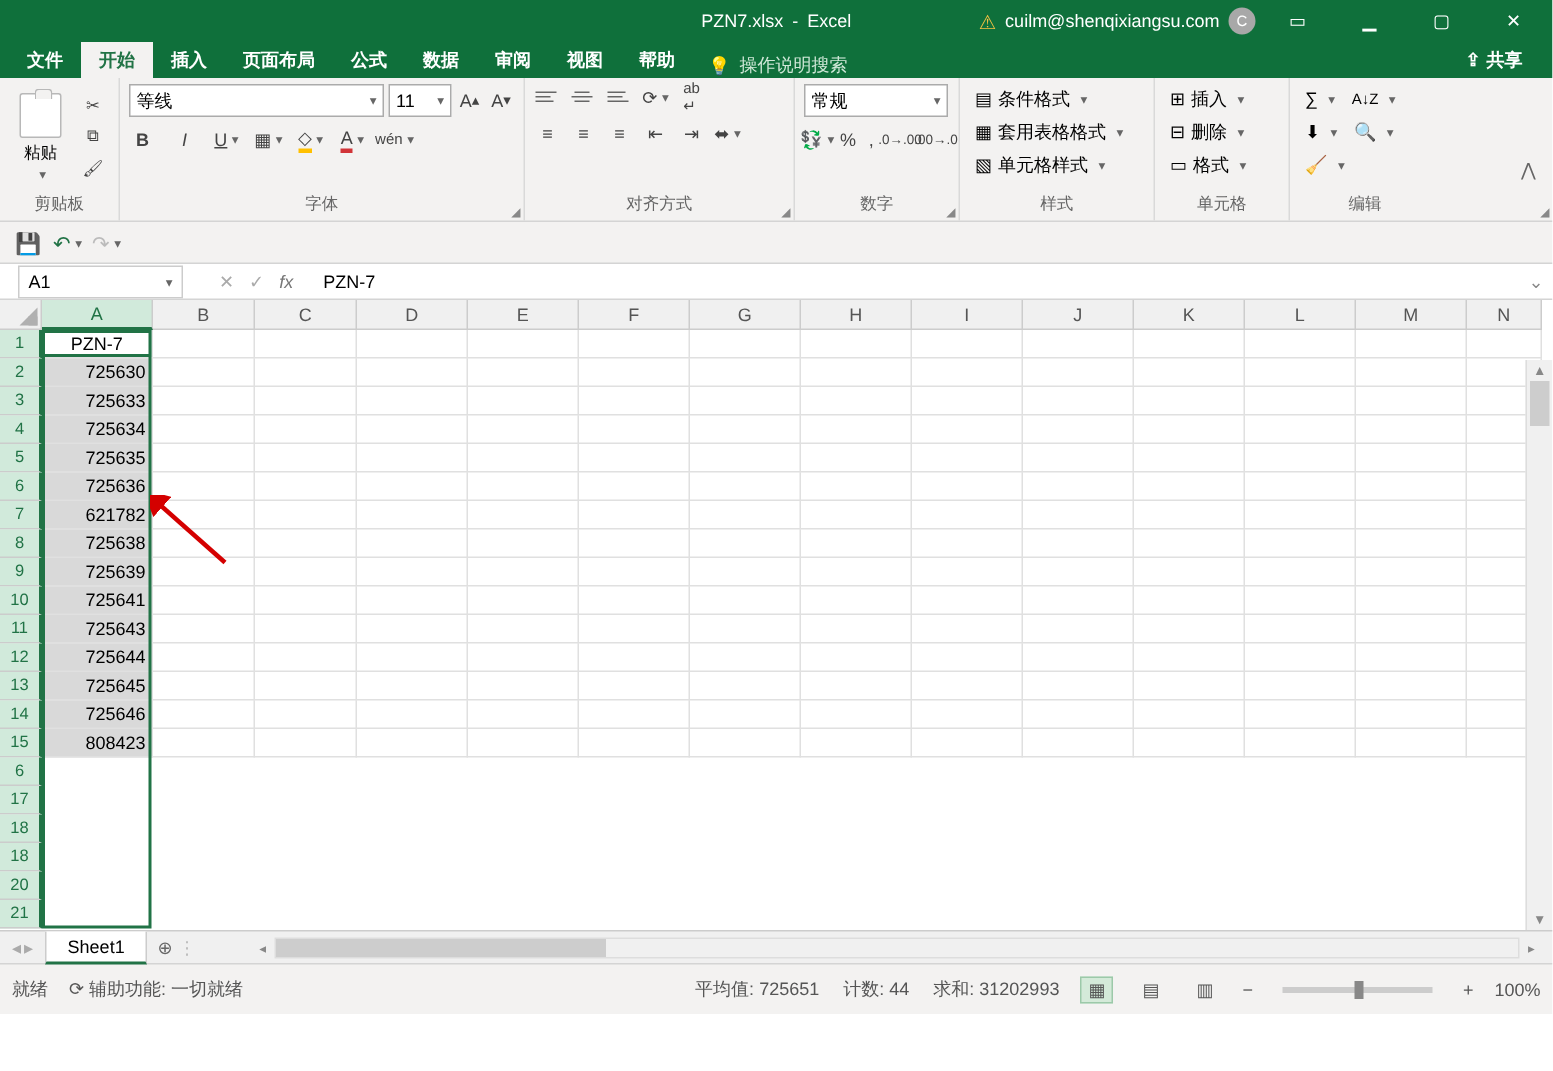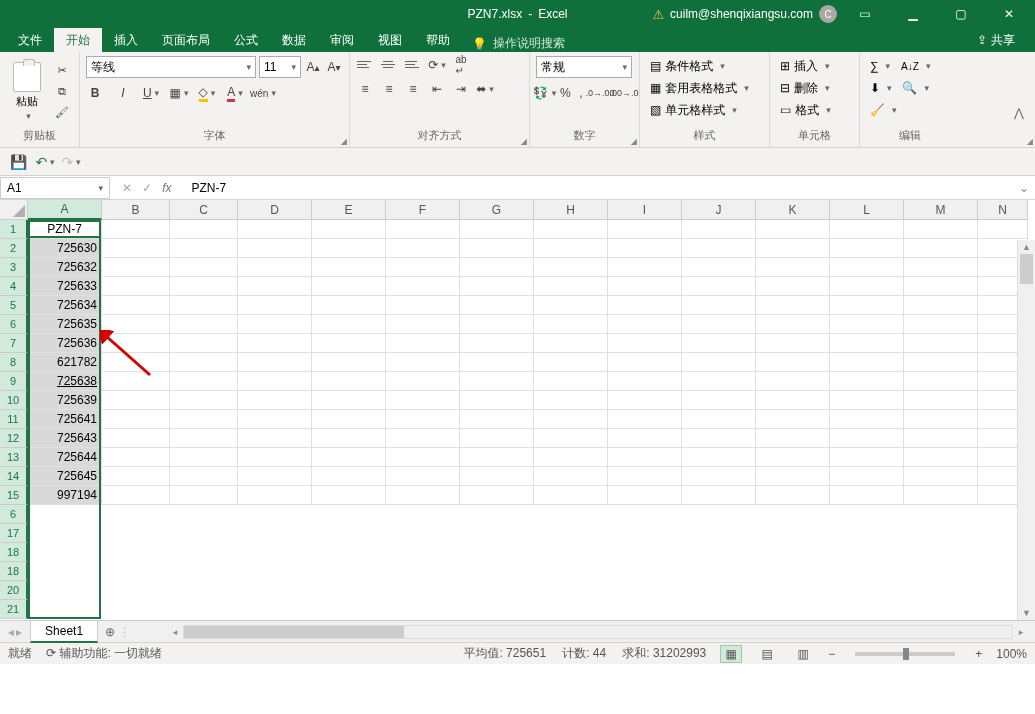--- a/index.html
+++ b/index.html
@@ -9,21 +9,21 @@
 .titlebar { height:28px; background:#0f703b; color:#fff; display:flex; align-items:center; position:relative; }
 .titlebar .center { position:absolute; left:50%; transform:translateX(-50%); display:flex; align-items:center; gap:6px; font-size:12px; }
 .titlebar .right { position:absolute; right:6px; display:flex; align-items:center; gap:8px; }
 .titlebar .user-info { display:flex; align-items:center; gap:6px; }
 .warn-ico { color:#f5c242; font-size:13px; }
 .avatar { width:18px; height:18px; border-radius:50%; background:#a8a8a8; color:#fff; display:inline-flex; align-items:center; justify-content:center; font-size:10px; }
 .winbtn { width:40px; height:28px; display:inline-flex; align-items:center; justify-content:center; color:#fff; font-size:12px; }
 
 
 .tabs { height:24px; background:#0f703b; display:flex; align-items:flex-end; padding-left:6px; position:relative; }
-.tab { height:24px; padding:0 12px; display:flex; align-items:center; color:#fff; font-size:12px; cursor:pointer; }
+.tab { height:24px; padding:0 12px; display:flex; align-items:center; color:#fff; font-size:12px; cursor:pointer;font-weight:bold; }
 .tab.active { background:#f3f2f1; color:#217346; }
 .tell-me { display:flex; align-items:center; gap:6px; color:#d0e8d8; margin-left:10px; }
 .tab.share { position:absolute; right:8px; color:#fff; display:flex; align-items:center; gap:4px;}
 
 
 .ribbon { height:96px; background:#f3f2f1; border-bottom:1px solid #d4d4d4; display:flex; position:relative; }
 .group { border-right:1px solid #d9d9d9; display:flex; flex-direction:column; justify-content:space-between; padding:4px 6px 2px; }
 .group-label { text-align:center; font-size:11px; color:#666; padding:2px 0; }
 .group-body { flex:1; display:flex; align-items:center; gap:4px; }
 .bigbtn { width:42px; display:flex; flex-direction:column; align-items:center; gap:2px; font-size:11px; padding:2px; }
@@ -40,21 +40,21 @@
 .ab-line{display:block;height:1.5px;background:#666;margin:1.5px 0;}
 .lbl-btn{display:flex;align-items:center;gap:4px;font-size:12px;height:20px;padding:0 4px;}
 .chev{position:absolute;right:6px;bottom:24px;width:20px;height:20px;display:flex;align-items:center;justify-content:center;color:#666;}
 
 
 .qat { height:28px; background:#f3f2f1; border-bottom:1px solid #d4d4d4; display:flex; align-items:center; gap:8px; padding:0 10px; }
 .qat .ico{color:#217346;font-size:14px;}
 
 
 .fbar { height:24px; border-bottom:1px solid #d4d4d4; display:flex; align-items:center; background:#fff;}
-.namebox { width:110px; height:22px; border:1px solid #ccc; margin:0 0; display:flex; align-items:center; padding:0 6px; font-size:12px; background:#fff;}
+.namebox { width:110px; height:22px; border:1px solid #ccc; margin:0 12px; display:flex; align-items:center; padding:0 6px; font-size:12px; background:#fff;}
 .namebox .dd{margin-left:auto;}
 .fx-btns{display:flex;align-items:center;gap:10px;padding:0 12px;color:#aaa;}
 .fx-lbl{font-style:italic;color:#777;}
 .formula-input{flex:1;padding:0 8px;font-size:12px;}
 .fbar-expand{width:22px;text-align:center;color:#888;}
 
 
 .gridwrap { position:relative; height:420px; display:flex; flex-direction:column; }
 .selall{width:28px;height:20px;border-right:1px solid #ccc;border-bottom:1px solid #ccc;background:#f0f0f0;position:relative;}
 .selall::after{content:"";position:absolute;right:2px;bottom:2px;border:6px solid transparent;border-right-color:#b0b0b0;border-bottom-color:#b0b0b0;}
@@ -83,21 +83,21 @@
 .sheettabs{height:22px;display:flex;align-items:center;background:#f0f0f0;border-top:1px solid #ccc;}
 .st-nav{display:flex;gap:2px;padding:0 8px;color:#aaa;}
 .sheet-tab{height:22px;padding:0 14px;background:#fff;border:1px solid #ccc;border-top:none;display:flex;align-items:center;font-size:12px;border-bottom:2px solid #217346;}
 .newsheet{width:24px;height:22px;display:flex;align-items:center;justify-content:center;color:#666;border:1px solid transparent;}
 .hscroll{flex:1;margin:0 6px 0 40px;height:14px;background:#f0f0f0;display:flex;align-items:center;position:relative;}
 .hscroll .track{flex:1;height:14px;background:#f0f0f0;border:1px solid #ddd;position:relative;}
 .hscroll .thumb{position:absolute;left:0;width:220px;top:0;bottom:0;background:#cdcdcd;}
 .hscroll .arr{width:16px;text-align:center;color:#888;font-size:9px;}
 
 
-.status{height:22px;background:#f3f2f1;border-top:1px solid #d4d4d4;display:flex;align-items:center;font-size:12px;color:#555;padding:0 8px;gap:14px;}
+.status{height:34px;background:#f3f2f1;border-top:1px solid #d4d4d4;display:flex;align-items:center;font-size:12px;color:#555;padding:0 8px;gap:14px;}
 .status .agg{margin-left:auto;display:flex;gap:16px;}
 .viewbtn{width:22px;height:18px;display:flex;align-items:center;justify-content:center;border:1px solid transparent;}
 .viewbtn.active{background:#d4ead9;border-color:#9cc9a9;}
 .zoom-slider{width:100px;height:4px;background:#ccc;position:relative;margin:0 6px;}
 .zoom-slider::before{content:"";position:absolute;left:50%;top:-4px;width:1px;height:12px;background:#999;}
 .zoom-thumb{position:absolute;left:48px;top:-4px;width:6px;height:12px;background:#888;}
 
 .divider{width:5px;display:flex;align-items:center;justify-content:center;color:#bbb;}
 .corner-dd{position:absolute;right:2px;bottom:1px;font-size:8px;color:#888;}
 </style>
@@ -417,36 +417,20 @@
           <div class="cell" style="width: 74px;"></div>
           <div class="cell" style="width: 74px;"></div>
           <div class="cell" style="width: 74px;"></div>
           <div class="cell" style="width: 74px;"></div>
           <div class="cell" style="width: 74px;"></div>
           <div class="cell" style="width: 74px;"></div>
           <div class="cell" style="width: 74px;"></div>
           <div class="cell" style="width: 50px;"></div>
         </div>
         <div class="cellrow">
-          <div class="cell selcol" style="width: 74px;">725632</div>
-          <div class="cell" style="width: 68px;"></div>
-          <div class="cell" style="width: 68px;"></div>
-          <div class="cell" style="width: 74px;"></div>
-          <div class="cell" style="width: 74px;"></div>
-          <div class="cell" style="width: 74px;"></div>
-          <div class="cell" style="width: 74px;"></div>
-          <div class="cell" style="width: 74px;"></div>
-          <div class="cell" style="width: 74px;"></div>
-          <div class="cell" style="width: 74px;"></div>
-          <div class="cell" style="width: 74px;"></div>
-          <div class="cell" style="width: 74px;"></div>
-          <div class="cell" style="width: 74px;"></div>
-          <div class="cell" style="width: 50px;"></div>
-        </div>
-        <div class="cellrow">
           <div class="cell selcol" style="width: 74px;">725633</div>
           <div class="cell" style="width: 68px;"></div>
           <div class="cell" style="width: 68px;"></div>
           <div class="cell" style="width: 74px;"></div>
           <div class="cell" style="width: 74px;"></div>
           <div class="cell" style="width: 74px;"></div>
           <div class="cell" style="width: 74px;"></div>
           <div class="cell" style="width: 74px;"></div>
           <div class="cell" style="width: 74px;"></div>
           <div class="cell" style="width: 74px;"></div>
@@ -513,21 +497,21 @@
           <div class="cell" style="width: 74px;"></div>
           <div class="cell" style="width: 74px;"></div>
           <div class="cell" style="width: 74px;"></div>
           <div class="cell" style="width: 74px;"></div>
           <div class="cell" style="width: 74px;"></div>
           <div class="cell" style="width: 74px;"></div>
           <div class="cell" style="width: 74px;"></div>
           <div class="cell" style="width: 50px;"></div>
         </div>
         <div class="cellrow">
-          <div class="cell selcol" style="width: 74px; text-decoration: underline;">725638</div>
+          <div class="cell selcol" style="width: 74px;">725638</div>
           <div class="cell" style="width: 68px;"></div>
           <div class="cell" style="width: 68px;"></div>
           <div class="cell" style="width: 74px;"></div>
           <div class="cell" style="width: 74px;"></div>
           <div class="cell" style="width: 74px;"></div>
           <div class="cell" style="width: 74px;"></div>
           <div class="cell" style="width: 74px;"></div>
           <div class="cell" style="width: 74px;"></div>
           <div class="cell" style="width: 74px;"></div>
           <div class="cell" style="width: 74px;"></div>
@@ -609,21 +593,37 @@
           <div class="cell" style="width: 74px;"></div>
           <div class="cell" style="width: 74px;"></div>
           <div class="cell" style="width: 74px;"></div>
           <div class="cell" style="width: 74px;"></div>
           <div class="cell" style="width: 74px;"></div>
           <div class="cell" style="width: 74px;"></div>
           <div class="cell" style="width: 74px;"></div>
           <div class="cell" style="width: 50px;"></div>
         </div>
         <div class="cellrow">
-          <div class="cell selcol" style="width: 74px;">997194</div>
+          <div class="cell selcol" style="width: 74px;">725646</div>
+          <div class="cell" style="width: 68px;"></div>
+          <div class="cell" style="width: 68px;"></div>
+          <div class="cell" style="width: 74px;"></div>
+          <div class="cell" style="width: 74px;"></div>
+          <div class="cell" style="width: 74px;"></div>
+          <div class="cell" style="width: 74px;"></div>
+          <div class="cell" style="width: 74px;"></div>
+          <div class="cell" style="width: 74px;"></div>
+          <div class="cell" style="width: 74px;"></div>
+          <div class="cell" style="width: 74px;"></div>
+          <div class="cell" style="width: 74px;"></div>
+          <div class="cell" style="width: 74px;"></div>
+          <div class="cell" style="width: 50px;"></div>
+        </div>
+        <div class="cellrow">
+          <div class="cell selcol" style="width: 74px;">808423</div>
           <div class="cell" style="width: 68px;"></div>
           <div class="cell" style="width: 68px;"></div>
           <div class="cell" style="width: 74px;"></div>
           <div class="cell" style="width: 74px;"></div>
           <div class="cell" style="width: 74px;"></div>
           <div class="cell" style="width: 74px;"></div>
           <div class="cell" style="width: 74px;"></div>
           <div class="cell" style="width: 74px;"></div>
           <div class="cell" style="width: 74px;"></div>
           <div class="cell" style="width: 74px;"></div>

